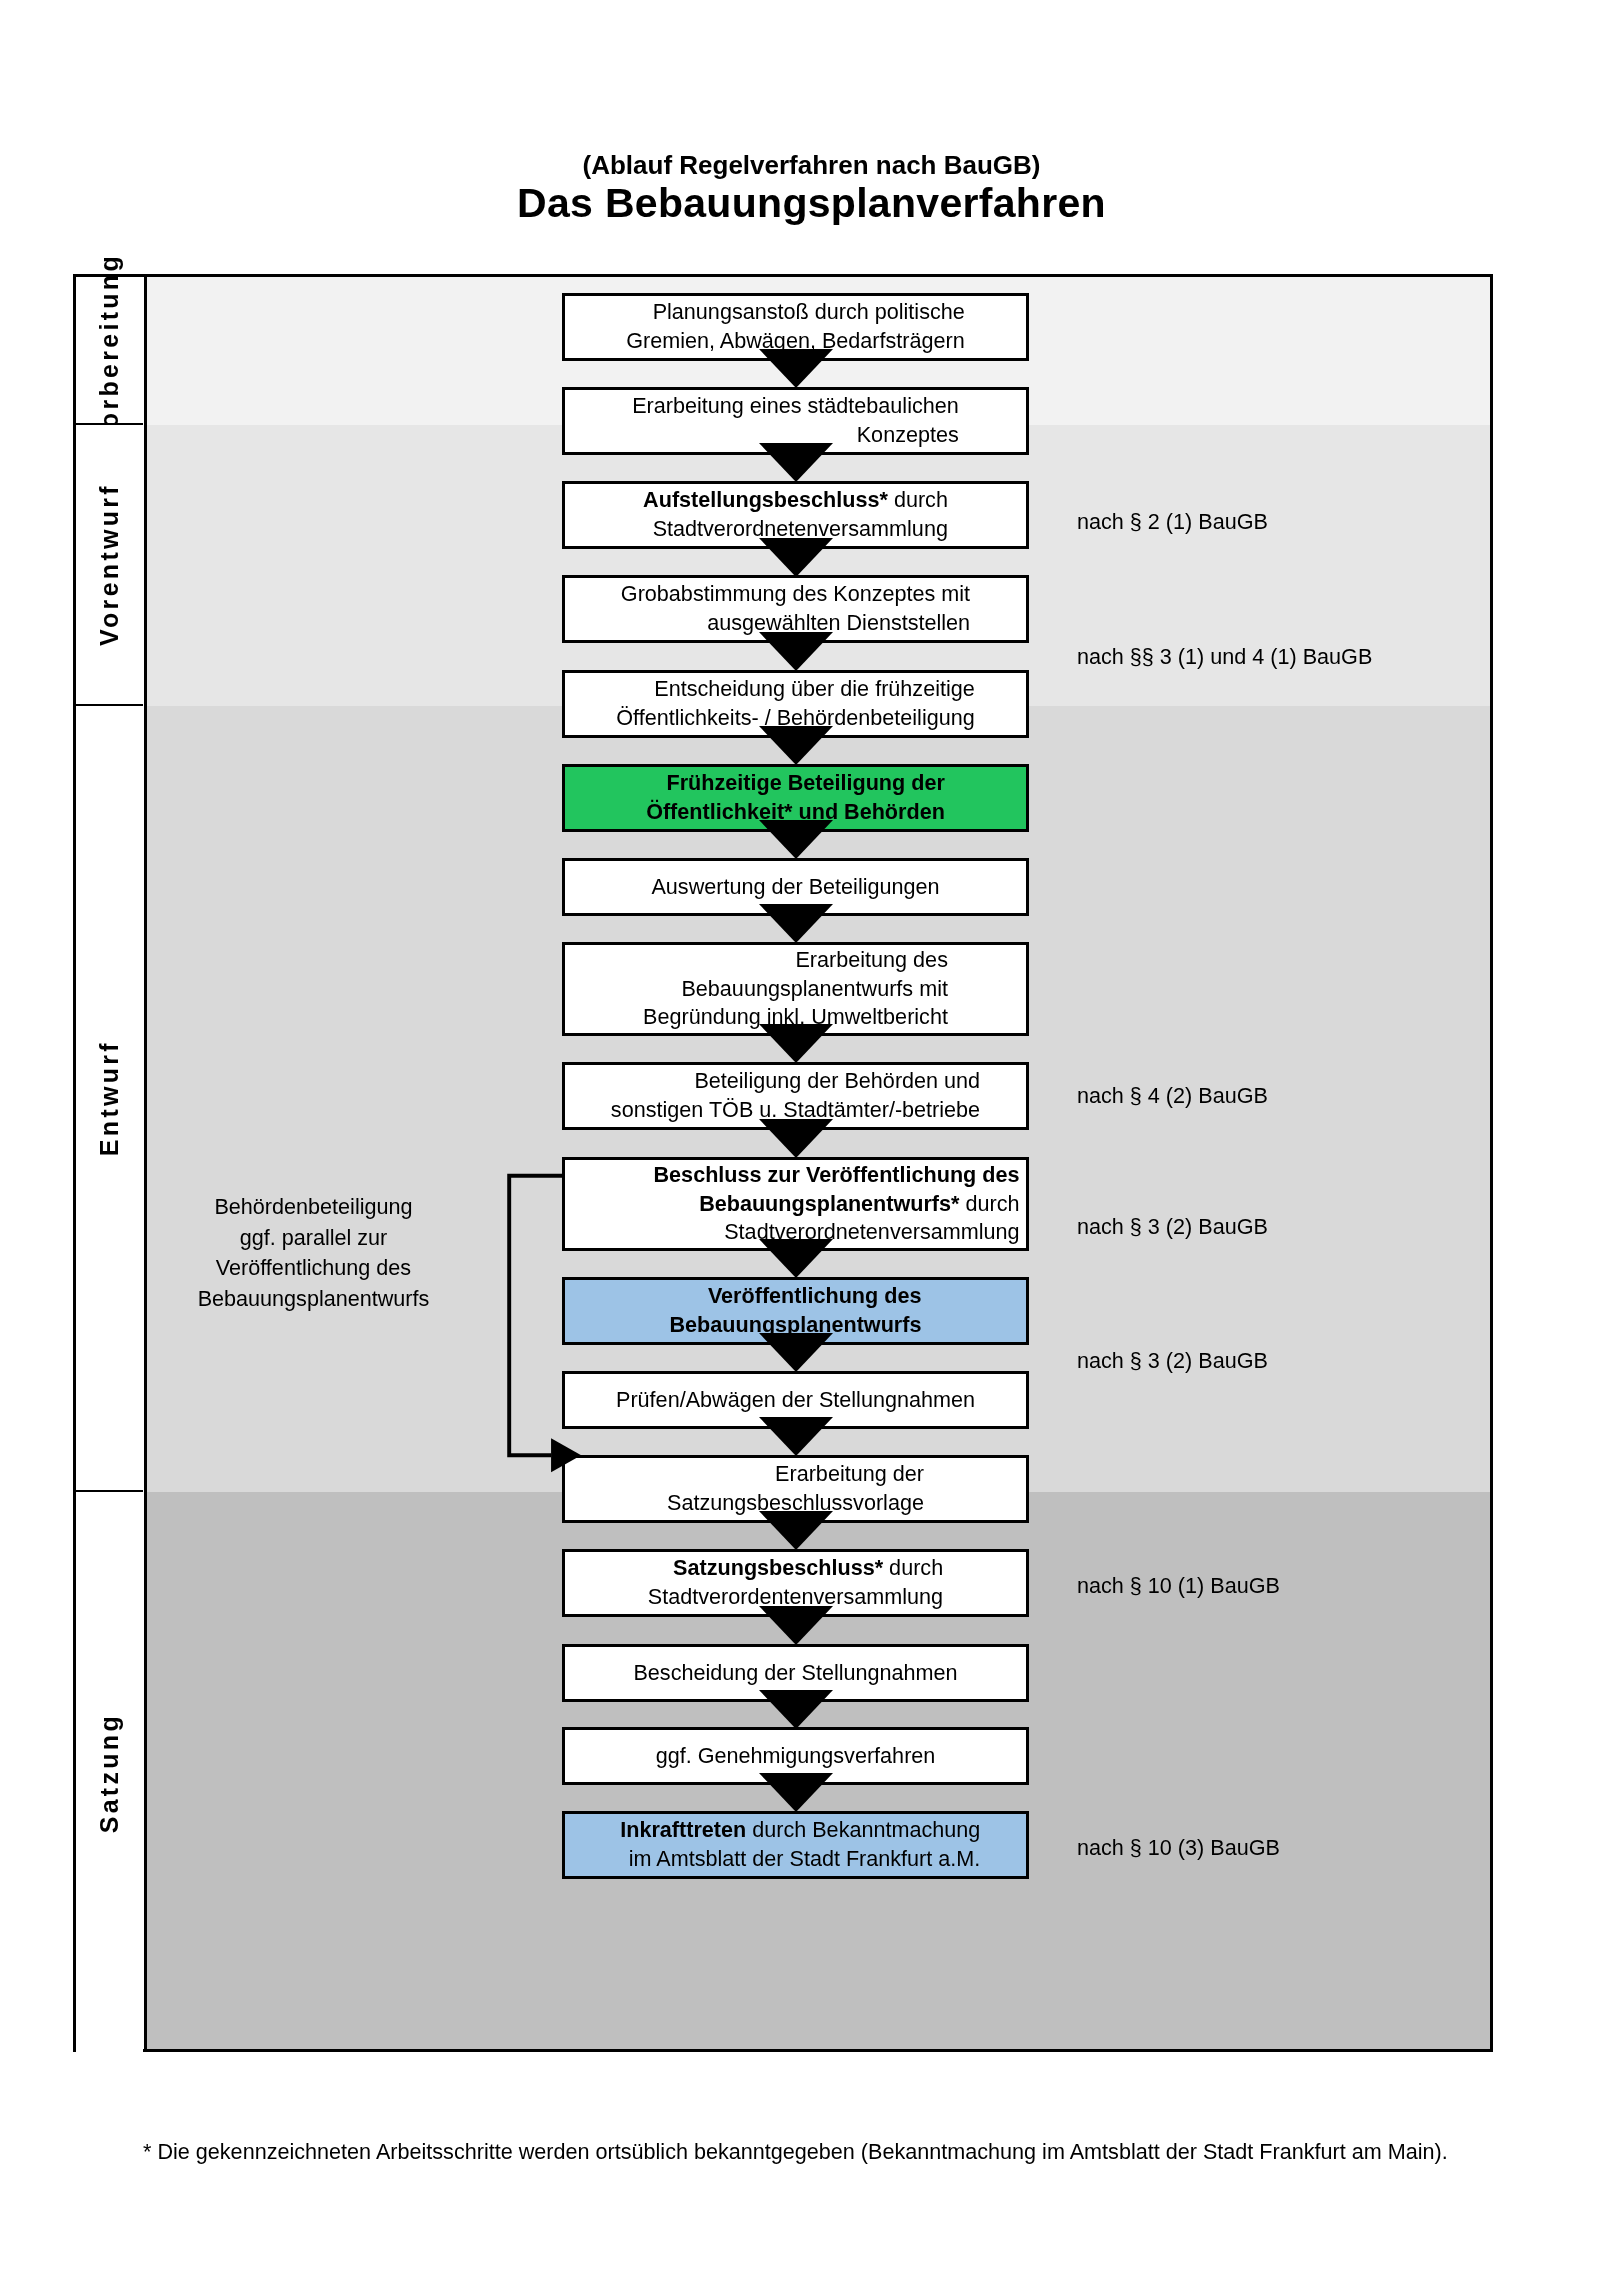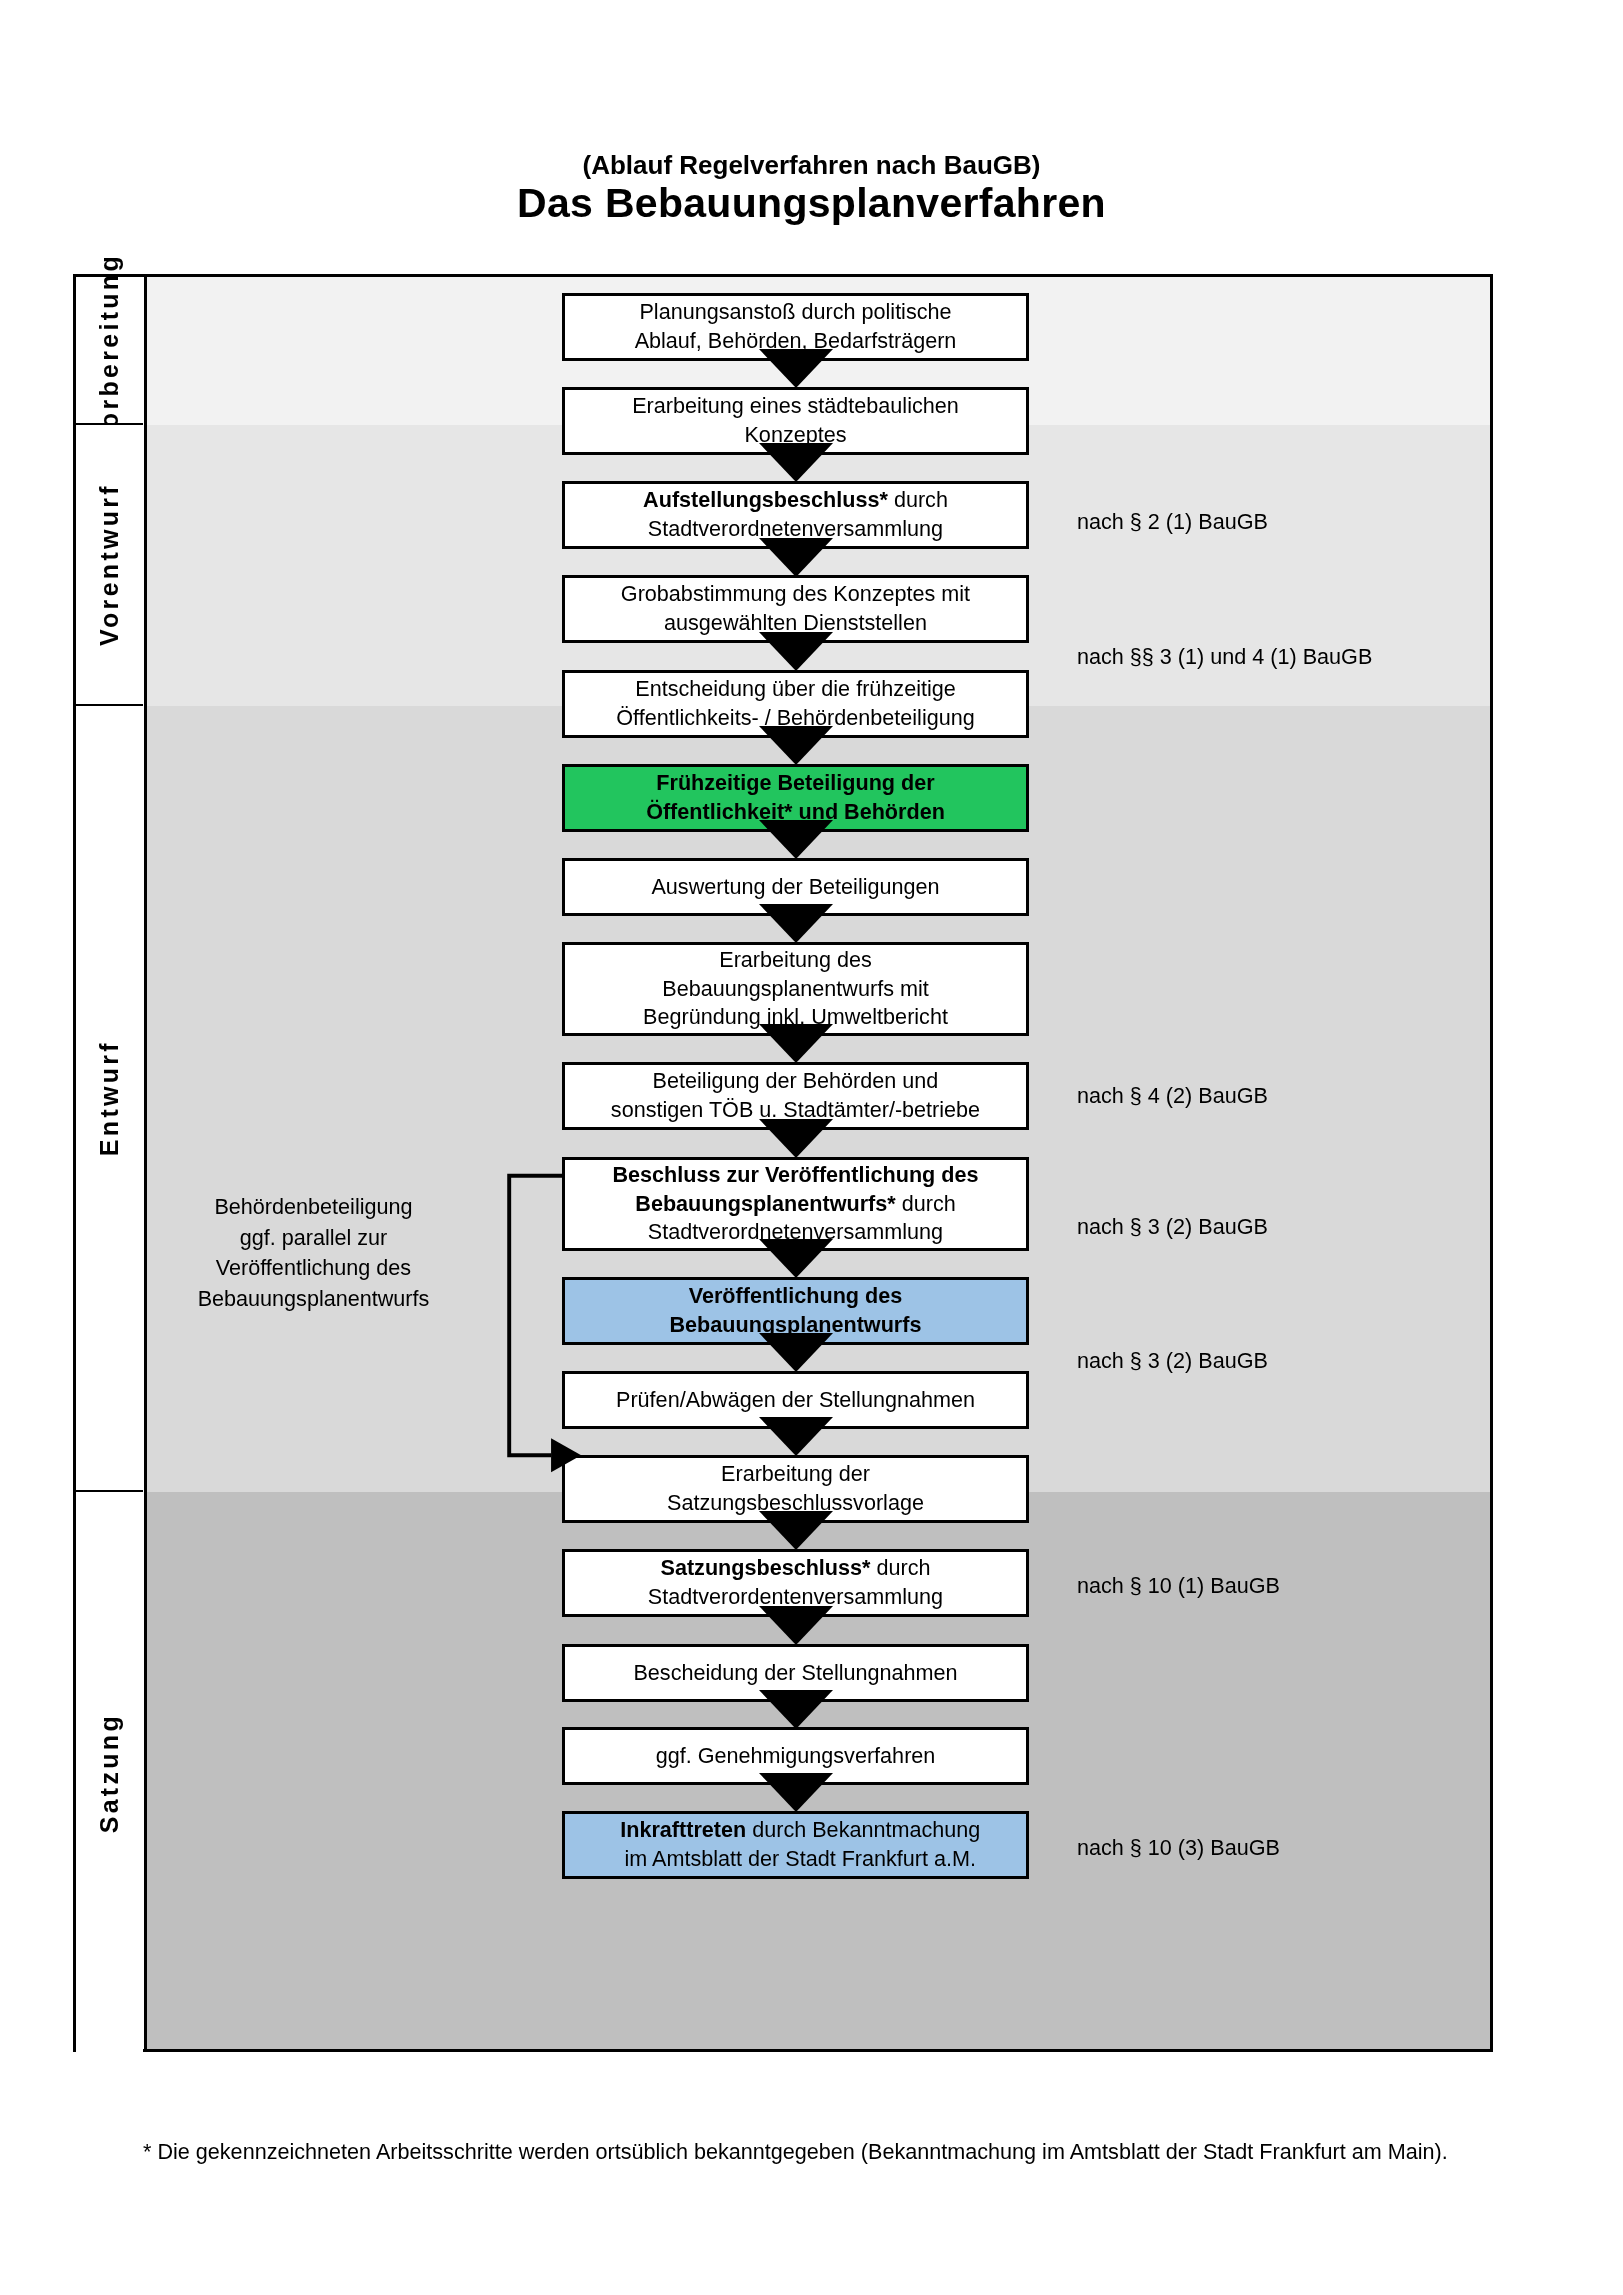--- a/index.html
+++ b/index.html
@@ -108,21 +108,21 @@
   .flow-box {
     position: absolute;
     left: 486px;
     width: 467px;
     border: 3.9px solid #000000;
     box-sizing: border-box;
     background: #ffffff;
     display: flex;
     align-items: center;
     justify-content: center;
-    text-align: center;
+    text-align: right;
     font-size: 21.6px;
     line-height: 1.34;
     padding: 2.6px 6.5px;
   }
   .flow-box.highlight { background: #9DC3E6; }
   .flow-box .bold { font-weight: bold; }
   .flow-box.all-bold { font-weight: bold; }
 
   
   .down-arrow {
@@ -211,21 +211,21 @@
     <div>ggf. parallel zur</div>
     <div>Veröffentlichung des</div>
     <div>Bebauungsplanentwurfs</div>
   </div>
 
   <div id="flow-layer">
 
     <div class="flow-box" style="top:15.7px;height:68px;">
       <div>
         <span>Planungsanstoß durch politische</span><br>
-        <span>Ablauf, Behörden, Bedarfsträgern</span>
+        <span>Gremien, Abwägen, Bedarfsträgern</span>
       </div>
     </div>
     <div class="down-arrow" style="left:683px;top:72px;"></div>
 
     <div class="flow-box" style="top:110px;height:68px;">
       <div>
         <span>Erarbeitung eines städtebaulichen</span><br>
         <span>Konzeptes</span>
       </div>
     </div>

